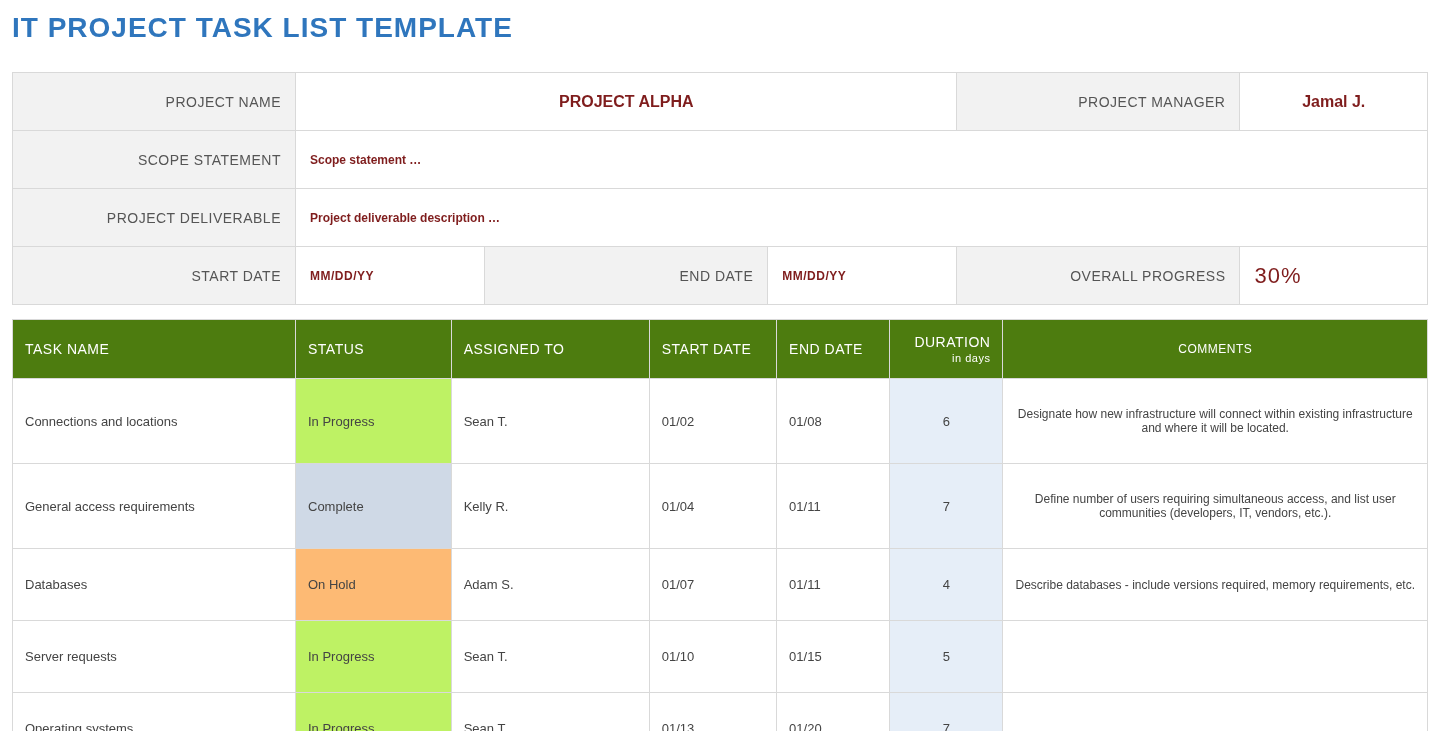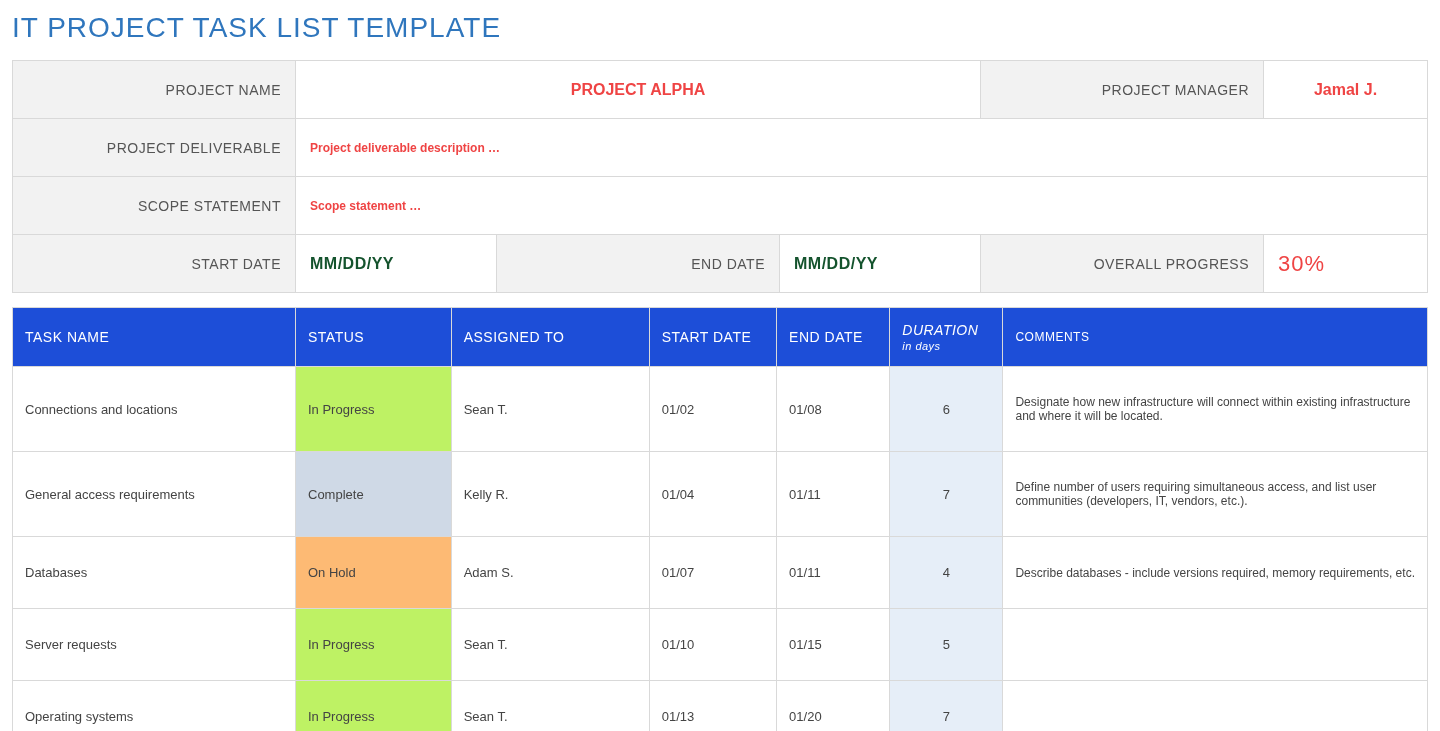--- a/index.html
+++ b/index.html
@@ -6,77 +6,77 @@
   body {
     font-family: "Century Gothic", "Trebuchet MS", sans-serif;
     background: #fff;
     padding: 12px;
     color: #333;
     font-size: 13px;
   }
   h1.title {
     color: #2f76bd;
     font-size: 28px;
-    font-weight: 400;
+    font-weight: 700;
     letter-spacing: 1px;
-    margin-bottom: 16px;
+    margin-bottom: 28px;
   }
   table { border-collapse: collapse; width: 100%; }
   td, th { border: 1px solid #d9d9d9; }
 
   
   .meta td {
     height: 58px;
     vertical-align: middle;
     padding: 0 14px;
   }
   .meta-label {
     background: #f2f2f2;
     text-align: right;
     color: #555;
     font-size: 14px;
     letter-spacing: .5px;
     width: 20%;
   }
   .meta-val {
     font-weight: 700;
-    color: #ef4444;
+    color: #7f1d1d;
   }
   .meta-val.center { text-align: center; font-size: 16px; }
   .meta-val.big { font-size: 22px; font-weight: 400; letter-spacing: 1px; }
-  .meta-val.placeholder { color: #14532d; font-size: 16px; letter-spacing: .5px; }
+  .meta-val.placeholder { color: #7f1d1d; font-size: 12px; letter-spacing: .5px; }
 
   
   .tasks { margin-top: 14px; }
   .tasks th {
-    background: #1d4ed8;
+    background: #4d7c0f;
     color: #fff;
     font-weight: 400;
     text-align: left;
     padding: 14px 12px;
     font-size: 14px;
     letter-spacing: .5px;
   }
-  .tasks th.center { text-align: left; font-style: italic; }
+  .tasks th.center { text-align: right; }
   .tasks th small { display: block; font-size: 11px; margin-top: 2px; }
   .tasks td {
     padding: 28px 12px;
     height: 58px;
     vertical-align: middle;
     color: #444;
     font-size: 13px;
   }
   .tasks td.center { text-align: center; }
   .tasks .col-task    { width: 20%; }
   .tasks .col-status  { width: 11%; }
   .tasks .col-assign  { width: 14%; }
   .tasks .col-start   { width: 9%; }
   .tasks .col-end     { width: 8%; }
   .tasks .col-dur     { width: 8%; }
-  .tasks .col-comm    { width: 30%; font-size:12px; }
+  .tasks .col-comm    { width: 30%; font-size:12px;text-align:center; }
 
   .status-In-Progress { background: #bef264; }
   .status-Complete    { background: #cfd9e6; }
   .status-On-Hold     { background: #fdba74; }
   .status-Not-Started { background: #bef264; }
   .duration-cell { background: #e6eef8; }
 </style>
 </head>
 <body>
 
@@ -84,26 +84,26 @@
 
 <table class="meta">
   <tbody>
       <tr>
     <td class="meta-label">PROJECT NAME</td>
     <td class="meta-val center" colspan="3">PROJECT ALPHA</td>
     <td class="meta-label" colspan="2">PROJECT MANAGER</td>
     <td class="meta-val center" colspan="2" style="font-weight:700">Jamal J.</td>
   </tr>
   <tr>
+    <td class="meta-label">SCOPE STATEMENT</td>
+    <td class="meta-val" colspan="7" style="font-size:12px">Scope statement …</td>
+  </tr>
+  <tr>
     <td class="meta-label">PROJECT DELIVERABLE</td>
     <td class="meta-val" colspan="7" style="font-size:12px">Project deliverable description …</td>
-  </tr>
-  <tr>
-    <td class="meta-label">SCOPE STATEMENT</td>
-    <td class="meta-val" colspan="7" style="font-size:12px">Scope statement …</td>
   </tr>
   <tr>
     <td class="meta-label">START DATE</td>
     <td class="meta-val placeholder">MM/DD/YY</td>
     <td class="meta-label" style="text-align:right">END DATE</td>
     <td class="meta-val placeholder">MM/DD/YY</td>
     <td class="meta-label" colspan="2">OVERALL PROGRESS</td>
     <td class="meta-val big" colspan="2">30%</td>
   </tr>
 </tbody>

